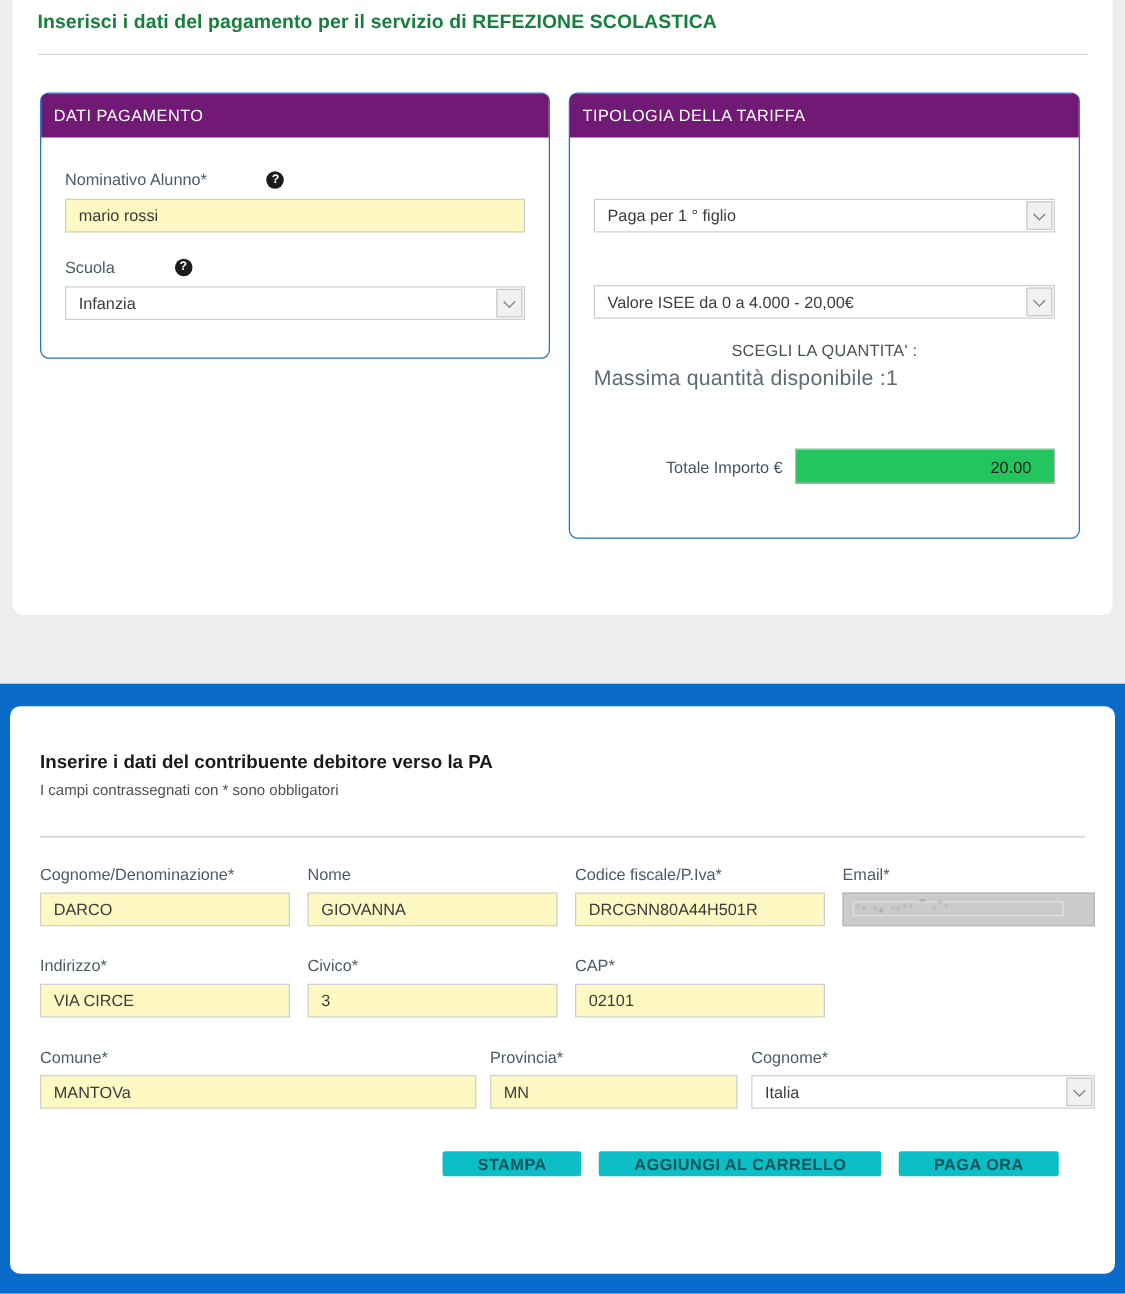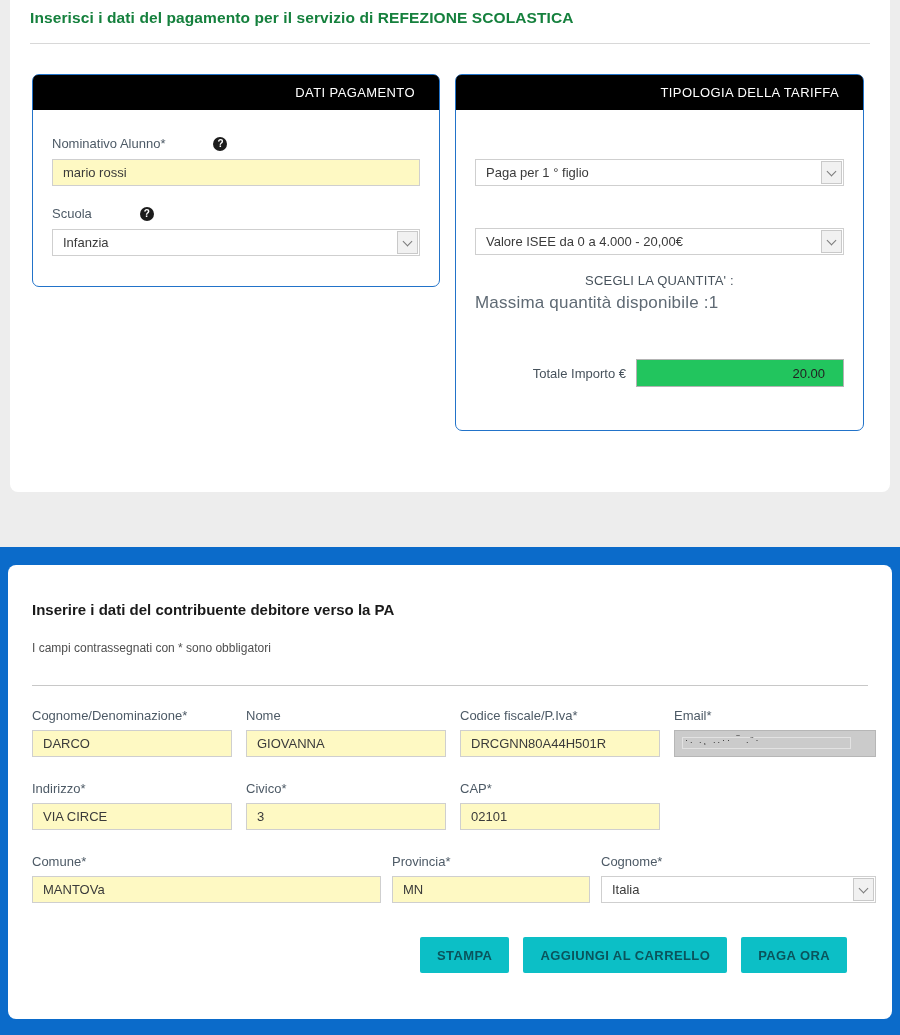--- a/index.html
+++ b/index.html
@@ -37,29 +37,28 @@
     gap: 15px;
   }
   .panel {
     border: 1px solid #2273c9;
     border-radius: 7px;
     background: #fff;
   }
   .panel-left  { width: 408px; }
   .panel-right { width: 409px; }
   .panel-header {
-    background: #000000;
+    background: #701a75;
     color: #ffffff;
     height: 35px;
     line-height: 35px;
-    padding: 0 24px;
+    padding: 0 10px;
     font-size: 13px;
     letter-spacing: 0.4px;
     border-radius: 5px 5px 0 0;
-    text-align: right;
   }
   .panel-body-left  { padding: 26px 19px 30px; }
   .panel-body-right { padding: 49px 19px 43px; }
 
   .field-label {
     font-size: 13px;
     color: #4d5a66;
     margin-bottom: 8px;
     display: flex;
     align-items: center;
@@ -174,21 +173,21 @@
   }
   .debtor-title {
     font-size: 15px;
     font-weight: bold;
     color: #1a1a1a;
     margin-left: 8px;
   }
   .debtor-subtitle {
     font-size: 12px;
     color: #4f4f4f;
-    margin: 23px 0 0 8px;
+    margin: 7px 0 0 8px;
   }
   .debtor-divider {
     border: none;
     border-top: 1px solid #c8c8c8;
     margin: 30px 8px 0;
   }
   .form-grid {
     margin-top: 22px;
     padding: 0 8px;
     display: grid;
@@ -226,29 +225,29 @@
   }
 
   .button-row {
     margin-top: 34px;
     padding: 0 29px 0 8px;
     display: flex;
     justify-content: flex-end;
     gap: 14px;
   }
   .teal-btn {
-    height: 36px;
+    height: 20px;
     background: #0cbfc6;
     color: #0a545c;
     border: none;
     font-family: "Liberation Sans", sans-serif;
     font-size: 13px;
     font-weight: bold;
     letter-spacing: 0.4px;
-    padding: 0 17px;
+    padding: 0 28px;
     border-radius: 2px;
     cursor: pointer;
   }
 </style>
 </head>
 <body>
 
 <div class="top-card">
   <h1 class="page-title">Inserisci i dati del pagamento per il servizio di REFEZIONE SCOLASTICA</h1>
   <hr class="title-divider">

